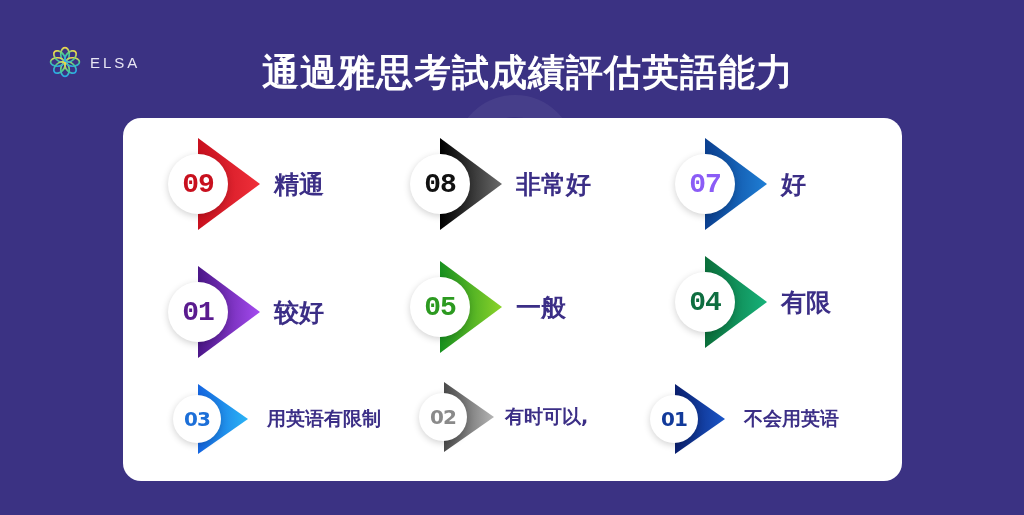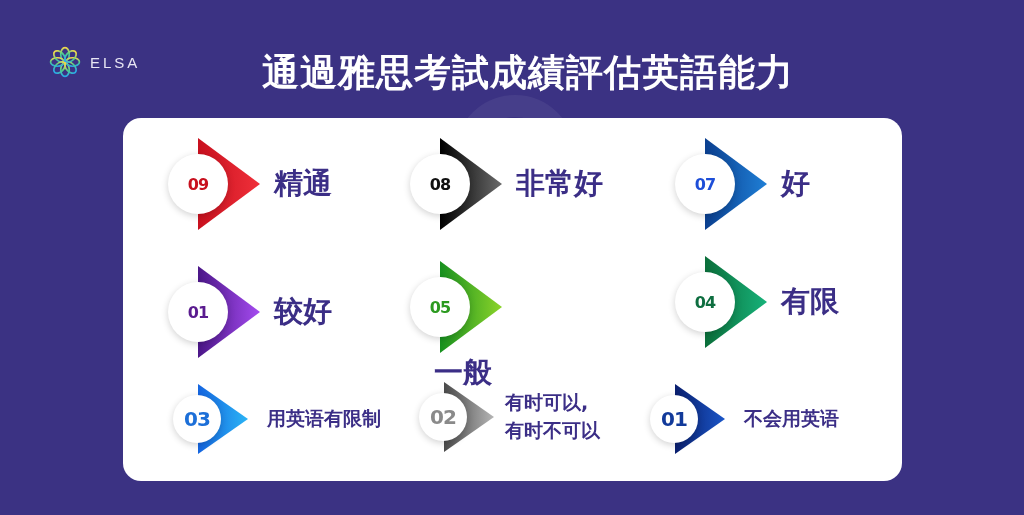--- a/index.html
+++ b/index.html
@@ -42,22 +42,22 @@
     .circle {
       position: absolute; border-radius: 50%; background: #ffffff;
       box-shadow: 0 2px 7px rgba(0,0,0,0.18);
       display: flex; align-items: center; justify-content: center;
       font-family: "DejaVu Sans", sans-serif; font-weight: bold;
     }
     .label {
       color: #3b2e86; font-weight: bold; white-space: nowrap;
     }
     .big .badge { width: 92px; height: 92px; }
-    .big .circle { width: 60px; height: 60px; left: 0; top: 16px; font-size: 16px; letter-spacing: -1px; }
-    .big .label { font-size: 29px; margin-left: 14px; }
+    .big .circle { width: 60px; height: 60px; left: 0; top: 16px; font-size: 28px; letter-spacing: -1px; font-family: Liberation Mono, monospace; }
+    .big .label { font-size: 25px; margin-left: 14px; }
     .small .badge { width: 80px; height: 70px; }
     .small .circle { width: 48px; height: 48px; left: 0; top: 11px; font-size: 20px; letter-spacing: -1px; }
     .small .label { font-size: 19px; margin-left: 14px; line-height: 1.45; }
   </style>
 </head>
 <body>
 
 <div class="bg-arc"></div>
 
 <div class="logo">
@@ -123,42 +123,42 @@
     <div class="badge">
       <svg class="arrow" style="left:30px;top:0;" width="62" height="92" viewBox="0 0 62 92">
         <defs>
             <linearGradient id="g7" x1="0" y1="0" x2="1" y2="0">
               <stop offset="0" stop-color="#0b3f8f"></stop>
               <stop offset="1" stop-color="#1f7fd6"></stop>
             </linearGradient>
           </defs>
         <polygon points="0,0 62,46 0,92" fill="url(#g7)"></polygon>
       </svg>
-      <div class="circle" style="color:#1d4ed8;">07</div>
+      <div class="circle" style="color:#8b5cf6;">07</div>
     </div>
     <span class="label">好</span>
   </div>
 
   <div class="item big" style="left:45px; top:148px;">
     <div class="badge">
       <svg class="arrow" style="left:30px;top:0;" width="62" height="92" viewBox="0 0 62 92">
         <defs>
             <linearGradient id="g6" x1="0" y1="0" x2="1" y2="0">
               <stop offset="0" stop-color="#4b1688"></stop>
               <stop offset="1" stop-color="#a54bf0"></stop>
             </linearGradient>
           </defs>
         <polygon points="0,0 62,46 0,92" fill="url(#g6)"></polygon>
       </svg>
       <div class="circle" style="color:#5a1b8f;">01</div>
     </div>
     <span class="label">较好</span>
   </div>
 
-  <div class="item big" style="left:287px; top:143px;flex-direction:column;">
+  <div class="item big" style="left:287px; top:143px;">
     <div class="badge">
       <svg class="arrow" style="left:30px;top:0;" width="62" height="92" viewBox="0 0 62 92">
         <defs>
             <linearGradient id="g5" x1="0" y1="0" x2="1" y2="0">
               <stop offset="0" stop-color="#17901f"></stop>
               <stop offset="1" stop-color="#8cd42a"></stop>
             </linearGradient>
           </defs>
         <polygon points="0,0 62,46 0,92" fill="url(#g5)"></polygon>
       </svg>
@@ -207,21 +207,20 @@
               <stop offset="0" stop-color="#4a4a4a"></stop>
               <stop offset="1" stop-color="#b5b5b5"></stop>
             </linearGradient>
           </defs>
         <polygon points="0,0 50,35 0,70" fill="url(#g2)"></polygon>
       </svg>
       <div class="circle" style="color:#8a8a8a;">02</div>
     </div>
     <div class="label" style="margin-left:6px;">
       <div>有时可以,</div>
-      <div>有时不可以</div>
     </div>
   </div>
 
   <div class="item small" style="left:527px; top:266px;">
     <div class="badge">
       <svg class="arrow" style="left:25px;top:0;" width="50" height="70" viewBox="0 0 50 70">
         <defs>
             <linearGradient id="g1" x1="0" y1="0" x2="1" y2="0">
               <stop offset="0" stop-color="#0a1f6e"></stop>
               <stop offset="1" stop-color="#1a56c8"></stop>

